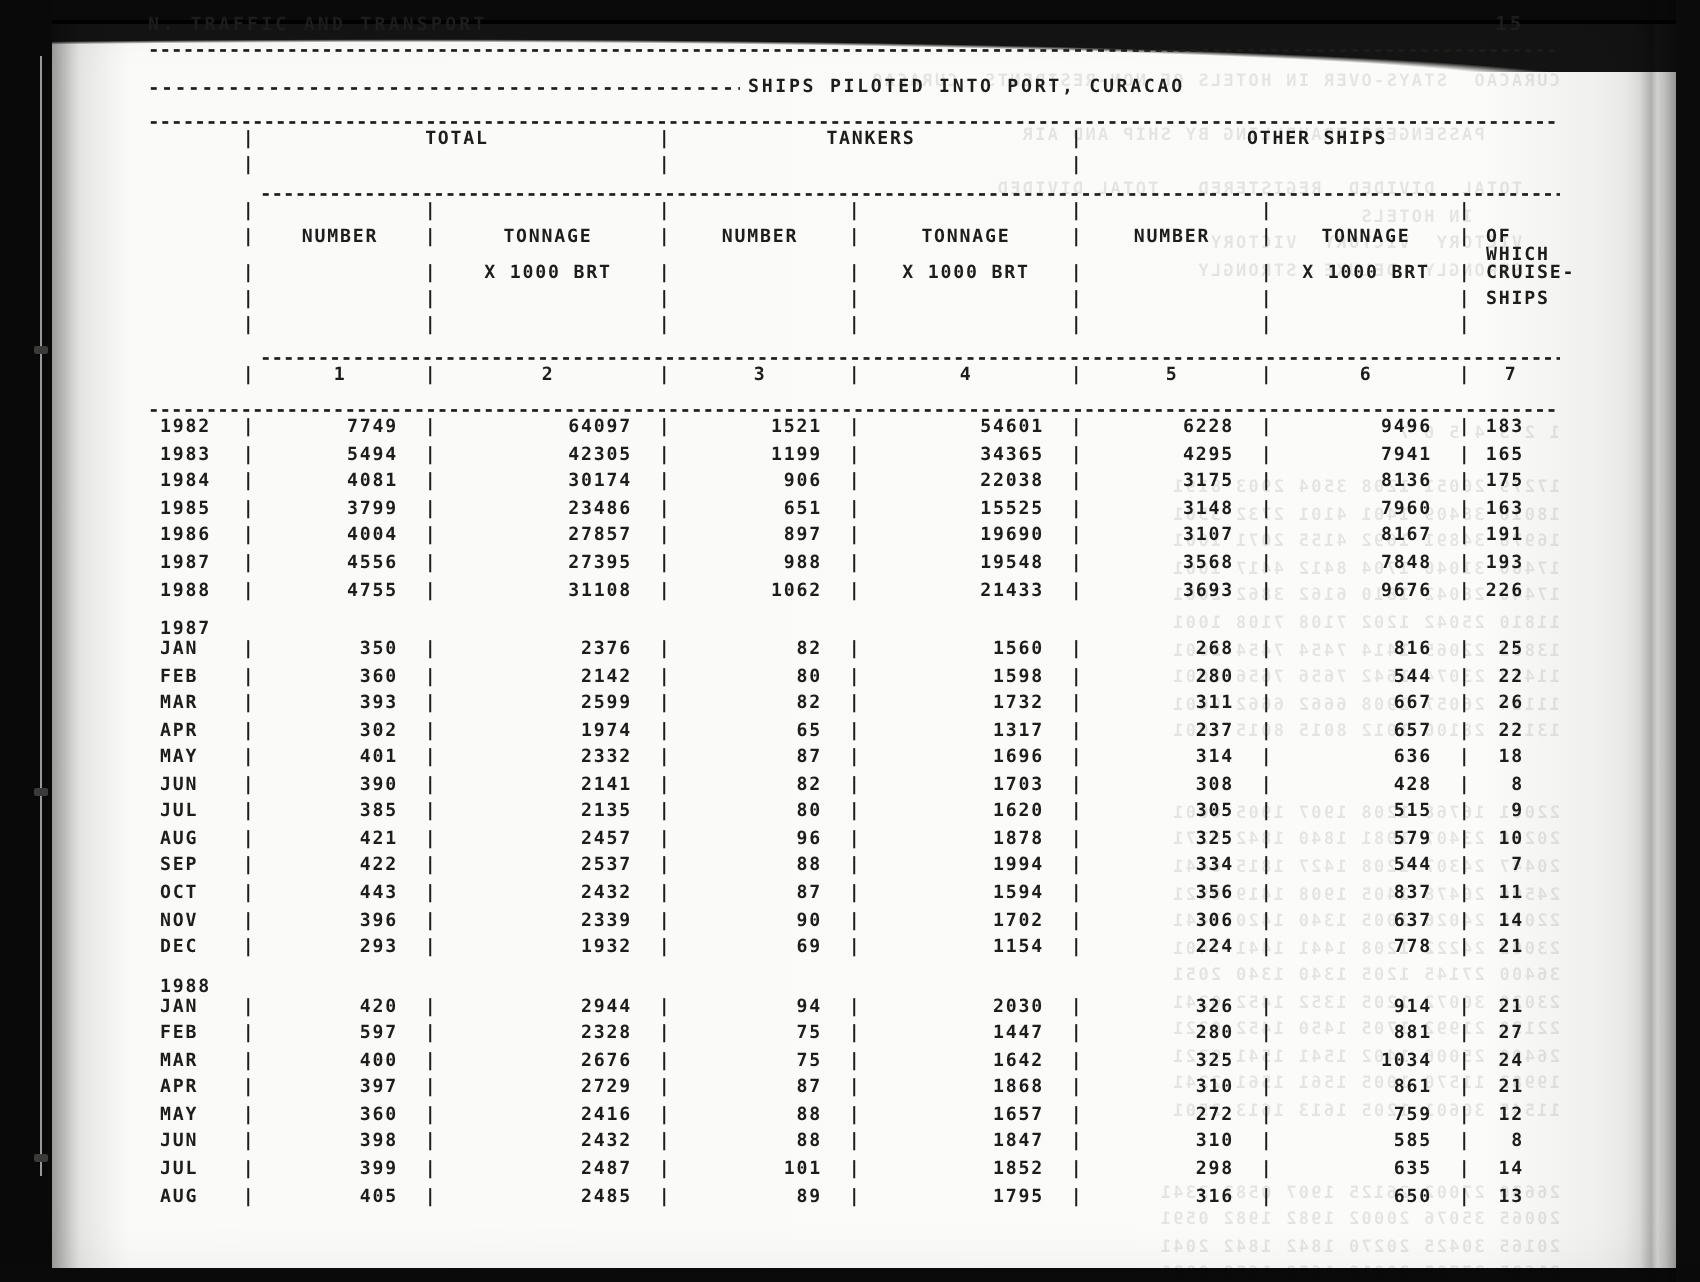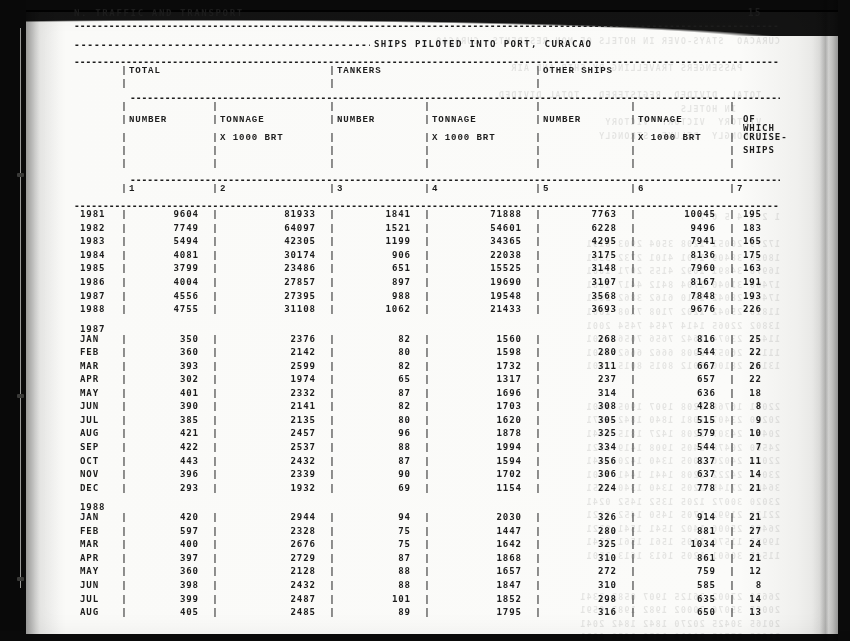--- a/index.html
+++ b/index.html
@@ -134,21 +134,21 @@
   table.grid td { padding: 0; vertical-align: top; }
 
   .sep {
     width: 9px;
     text-align: center;
     color: #1d1d1d;
     font-weight: bold;
   }
   .num { text-align: right; padding-right: 12px !important; }
   .lbl { text-align: left; padding-left: 6px !important; }
-  .ctr { text-align: left; font-family: Liberation Mono, monospace; }
+  .ctr { text-align: center; }
 
   .title-line {
     position: relative;
     margin-left: 14px;
     height: 14px;
   }
   .title-text {
     position: absolute;
     left: 300px; top: 0;
     letter-spacing: 1.35px;
@@ -479,37 +479,20 @@
         <col style="width:102px">
         <col style="width:9px">
         <col style="width:86px">
         <col style="width:9px">
         <col style="width:90px">
         <col style="width:9px">
         <col style="width:37px">
       </colgroup>
       <tbody>
           <tr class="dataline">
-            <td class="lbl">1981</td>
-            <td class="sep">|</td>
-            <td class="num">9604</td>
-            <td class="sep">|</td>
-            <td class="num">81933</td>
-            <td class="sep">|</td>
-            <td class="num">1841</td>
-            <td class="sep">|</td>
-            <td class="num">71888</td>
-            <td class="sep">|</td>
-            <td class="num">7763</td>
-            <td class="sep">|</td>
-            <td class="num">10045</td>
-            <td class="sep">|</td>
-            <td class="num">195</td>
-          </tr>
-          <tr class="dataline">
             <td class="lbl">1982</td>
             <td class="sep">|</td>
             <td class="num">7749</td>
             <td class="sep">|</td>
             <td class="num">64097</td>
             <td class="sep">|</td>
             <td class="num">1521</td>
             <td class="sep">|</td>
             <td class="num">54601</td>
             <td class="sep">|</td>
@@ -899,21 +882,21 @@
             <td class="sep">|</td>
             <td class="num">861</td>
             <td class="sep">|</td>
             <td class="num">21</td>
           </tr>
           <tr class="dataline">
             <td class="lbl">MAY</td>
             <td class="sep">|</td>
             <td class="num">360</td>
             <td class="sep">|</td>
-            <td class="num">2128</td>
+            <td class="num">2416</td>
             <td class="sep">|</td>
             <td class="num">88</td>
             <td class="sep">|</td>
             <td class="num">1657</td>
             <td class="sep">|</td>
             <td class="num">272</td>
             <td class="sep">|</td>
             <td class="num">759</td>
             <td class="sep">|</td>
             <td class="num">12</td>

